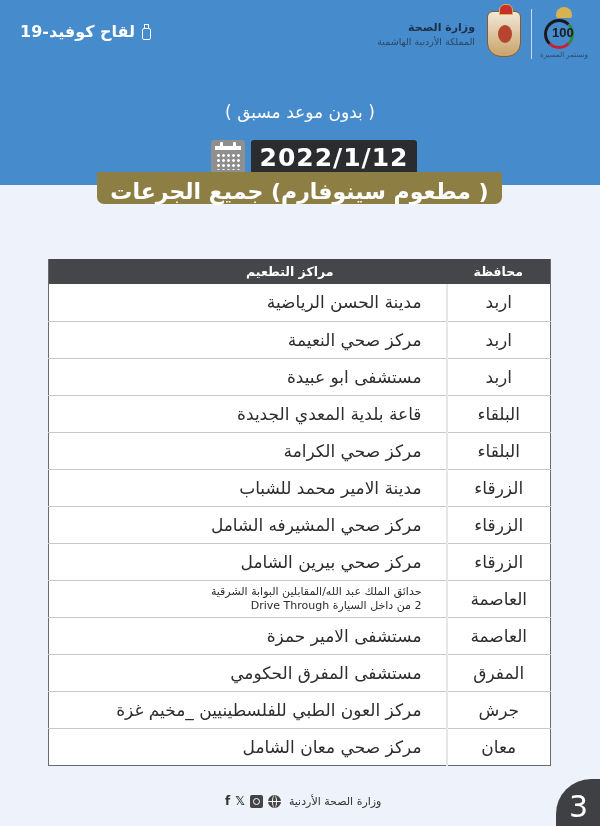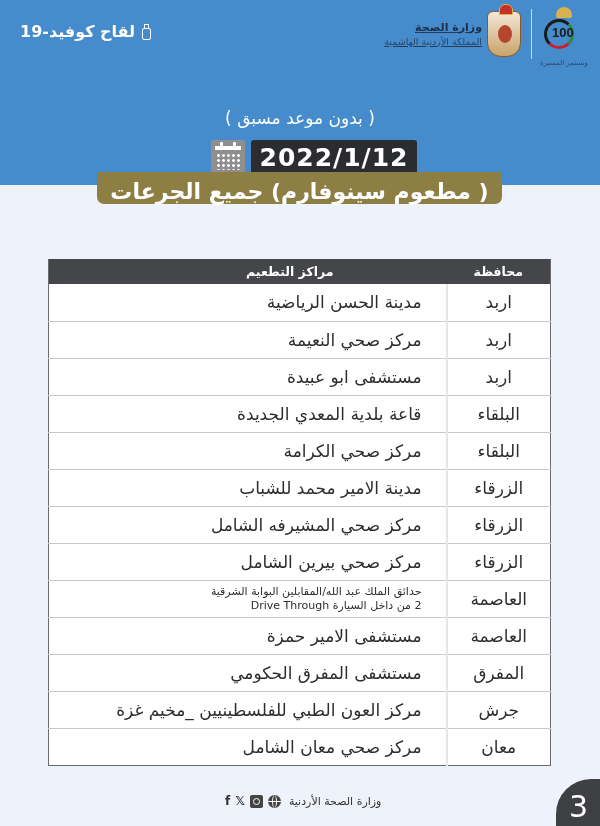--- a/index.html
+++ b/index.html
@@ -7,41 +7,41 @@
   body {
     background: #eef2fa;
     font-family: "DejaVu Sans", sans-serif;
     position: relative;
   }
   .header {
     position: absolute; left: 0; top: 0; width: 600px; height: 185px;
     background: #468bcb;
   }
   .brand { position: absolute; right: 12px; top: 6px; height: 56px; display: flex; align-items: center; direction: ltr; }
-  .ministry-text { text-align: right; margin-right: 5px; color: #243b5a; text-decoration: underline; }
+  .ministry-text { text-align: right; margin-right: 12px; color: #243b5a; }
   .ministry-name { font-size: 11px; font-weight: bold; line-height: 15px; color: #1f2f47; }
   .ministry-sub { font-size: 9.5px; line-height: 14px; color: #2c4563; }
   .coat { width: 34px; height: 46px; border-radius: 6px 6px 14px 14px; background: linear-gradient(#f3e8d6, #c9a36a); border: 1px solid #8a5a2a; position: relative; margin-right: 10px; }
   .coat::before { content: ""; position: absolute; left: 10px; top: 13px; width: 14px; height: 18px; border-radius: 50%; background: #b5452c; }
   .coat::after { content: ""; position: absolute; left: 11px; top: -8px; width: 12px; height: 9px; border-radius: 6px 6px 0 0; background: #c9302c; border: 1px solid #d8b252; }
   .sep { width: 1px; height: 50px; background: #cbd8ea; margin-right: 8px; }
   .centennial { width: 48px; height: 54px; position: relative; }
   .centennial .ring { position: absolute; left: 4px; top: 12px; width: 30px; height: 30px; border-radius: 50%; border: 3px solid #1a1a1a; border-right-color: #2e8a3a; border-bottom-color: #c7202f; }
   .centennial .num { position: absolute; left: 12px; top: 18px; font-size: 13px; font-weight: bold; color: #1c1c1c; font-family: "Liberation Sans", sans-serif; }
   .centennial .crown { position: absolute; left: 16px; top: 0; width: 16px; height: 11px; border-radius: 8px 8px 2px 2px; background: #d8b252; }
-  .centennial .tag { position: absolute; left: 0; top: 52px; font-size: 7px; color: #2d4a6e; width: 48px; text-align: center; }
+  .centennial .tag { position: absolute; left: 0; top: 44px; font-size: 7px; color: #2d4a6e; width: 48px; text-align: center; }
 
   .vaccine-tag { position: absolute; left: 20px; top: 22px; display: flex; align-items: center; direction: ltr; color: #fff; font-weight: bold; font-size: 16px; text-align: center; }
   .vaccine-tag .lbl { direction: rtl; }
   .syringe-icon { width: 14px; height: 18px; margin-left: 5px; position: relative; }
   .syringe-icon .b { position: absolute; left: 2px; top: 5px; width: 9px; height: 12px; border: 1.5px solid #fff; border-radius: 2px; }
   .syringe-icon .c { position: absolute; left: 4px; top: 1px; width: 5px; height: 4px; border: 1.5px solid #fff; border-bottom: none; }
 
   .title { position: absolute; left: 0; top: 78px; width: 600px; text-align: center; color: #fff; font-weight: bold; font-size: 19px; direction: rtl; }
-  .subtitle { position: absolute; left: 0; top: 108px; width: 600px; text-align: center; color: #fff; font-size: 17px; direction: rtl; }
+  .subtitle { position: absolute; left: 0; top: 102px; width: 600px; text-align: center; color: #fff; font-size: 17px; direction: rtl; }
 
   .date-row { position: absolute; top: 140px; left: 14px; width: 600px; display: flex; justify-content: center; align-items: center; direction: ltr; }
   .calendar-icon { width: 34px; height: 35px; background: #8f8f8f; border-radius: 3px; position: relative; margin-right: 6px; }
   .calendar-icon .top { position: absolute; left: 4px; right: 4px; top: 6px; height: 4px; background: #fff; }
   .calendar-icon .ring1, .calendar-icon .ring2 { position: absolute; top: 2px; width: 3px; height: 7px; background: #fff; border-radius: 1px; }
   .calendar-icon .ring1 { left: 9px; } .calendar-icon .ring2 { right: 9px; }
   .calendar-icon .grid { position: absolute; left: 5px; right: 5px; top: 13px; bottom: 5px;
     background-image: radial-gradient(#fff 1.3px, transparent 1.5px); background-size: 5px 5px; }
   .date-box { background: #2b2c30; color: #fff; font-weight: bold; font-size: 25px; padding: 3px 8px; border-radius: 3px; letter-spacing: 1px; font-family: "DejaVu Sans", sans-serif; }
 

